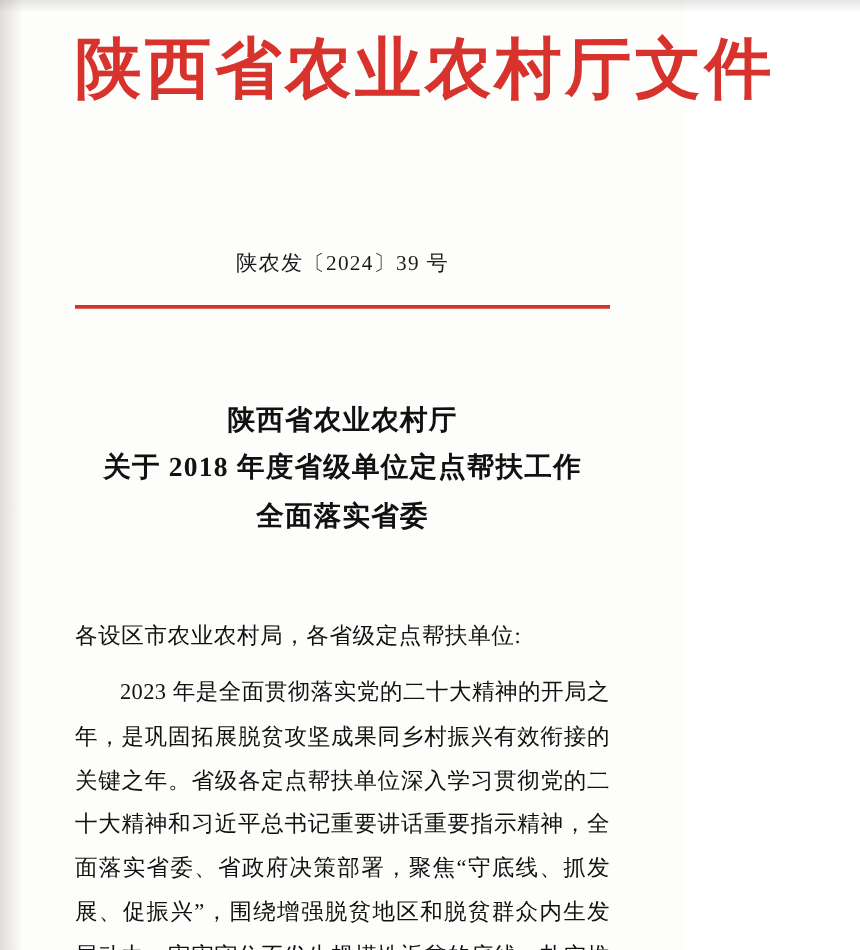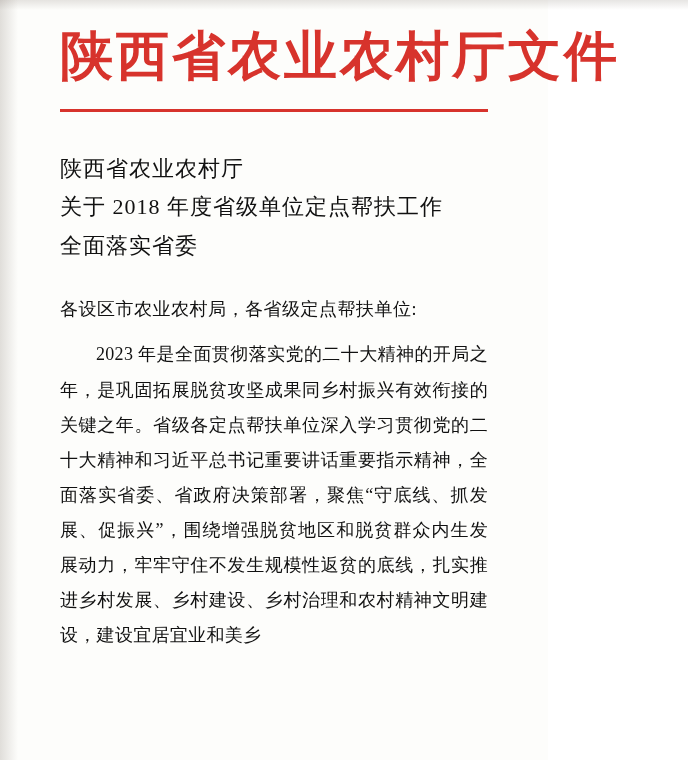--- a/index.html
+++ b/index.html
@@ -41,33 +41,33 @@
     color: #1a1a1a;
     letter-spacing: 1px;
   }
   .red-rule {
     margin-top: 22px;
     height: 3px;
     background: #d7332c;
     width: 100%;
   }
   .subject-block {
-    margin-top: 38px;
-    text-align: left;
+    margin-top: 70px;
+    text-align: center;
     color: #111;
-    font-weight: normal;
+    font-weight: bold;
     font-size: 22px;
     line-height: 1.75;
     letter-spacing: 1px;
   }
   .subject-line {
     white-space: nowrap;
   }
   .salutation {
-    margin-top: 32px;
+    margin-top: 64px;
     font-size: 18px;
     color: #111;
     letter-spacing: 0.5px;
   }
   .body-text {
     margin-top: 16px;
     font-size: 18px;
     color: #111;
     line-height: 1.95;
     text-align: justify;
@@ -98,20 +98,21 @@
 
 <div class="page">
 
   <div class="top-shadow"></div>
   <div class="side-shadow"></div>
 
   <div class="doc-header">
     <div class="doc-title">陕西省农业农村厅文件</div>
   </div>
 
+  <div class="doc-number">陕农发〔2024〕39 号</div>
 
   <div class="red-rule"></div>
 
   <div class="subject-block">
     <div class="subject-line">陕西省农业农村厅</div>
     <div class="subject-line">关于 2018 年度省级单位定点帮扶工作</div>
     <div class="subject-line">全面落实省委</div>
   </div>
 
   <div class="salutation">各设区市农业农村局，各省级定点帮扶单位:</div>

